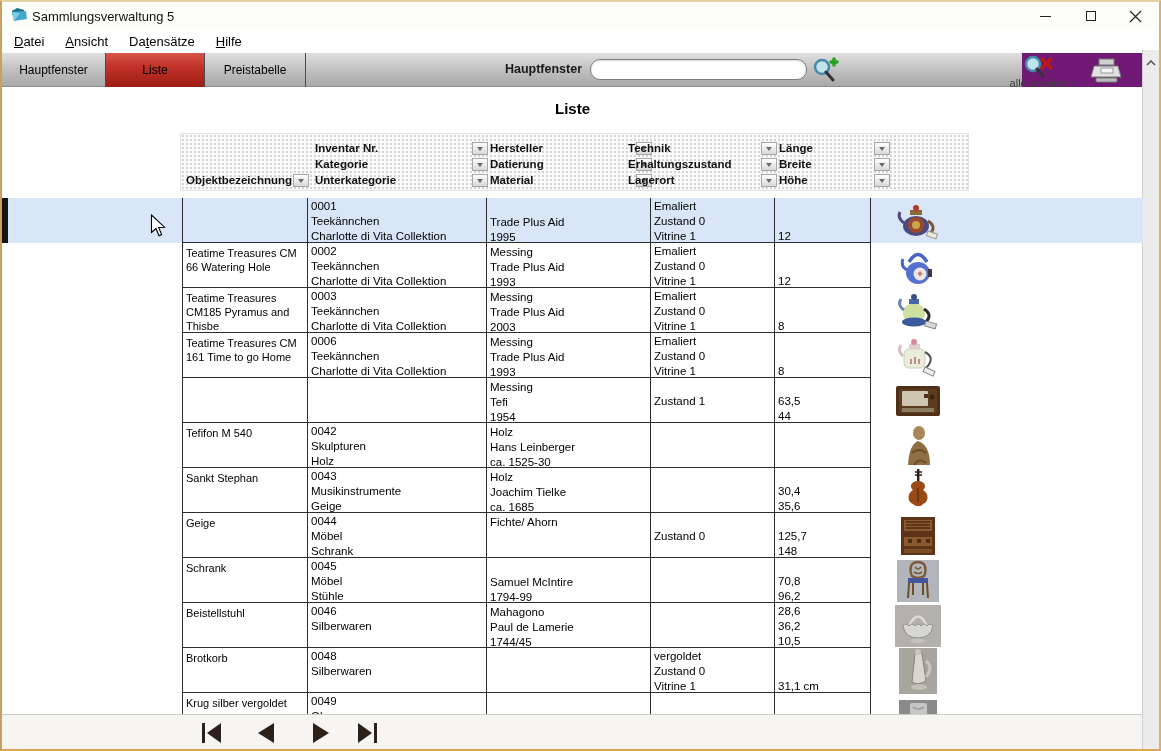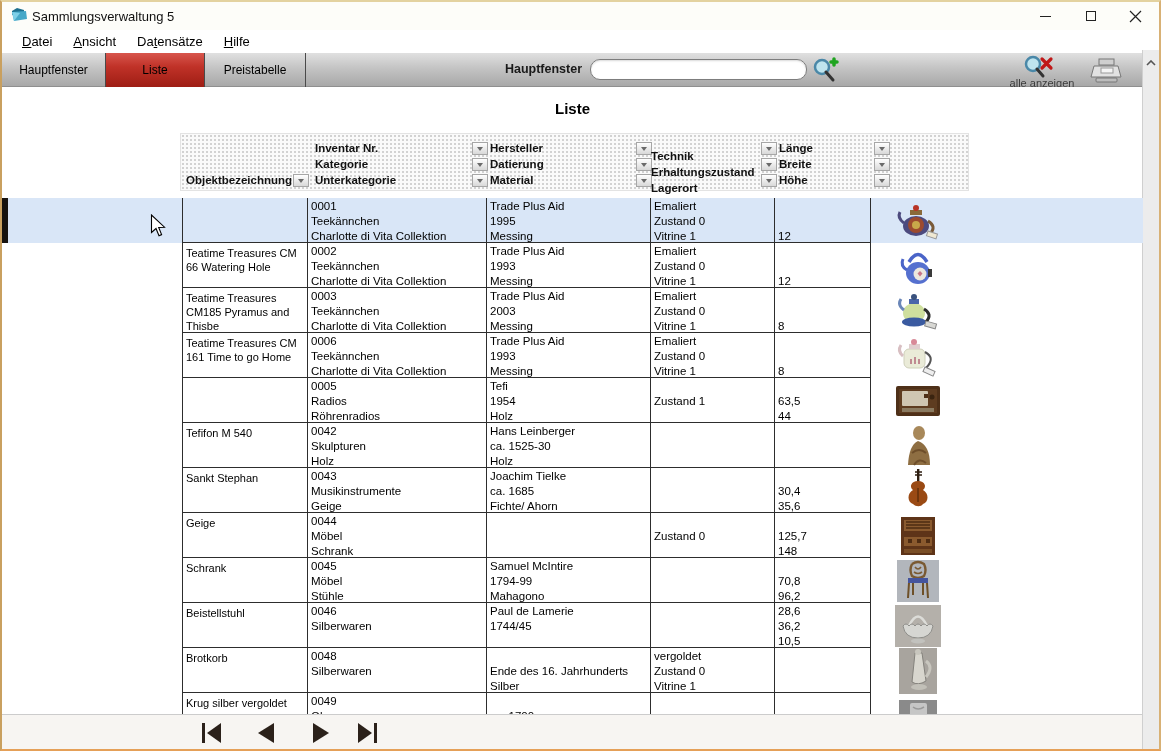--- a/index.html
+++ b/index.html
@@ -13,24 +13,24 @@
   }
   
   .titlebar{ position:absolute; left:0; top:0; width:1157px; height:28px; background:#fdfdf9; }
   .app-icon{ position:absolute; left:9px; top:5px; }
   .title-text{ position:absolute; left:30px; top:7px; font-size:13px; color:#111; }
   .winbtn{ position:absolute; top:0; width:34px; height:28px; display:flex; align-items:center; justify-content:center; cursor:default; }
   .btn-min{ left:1026px; } .btn-max{ left:1072px; } .btn-close{ left:1116px; }
   .min-glyph{ width:11px; height:1px; background:#222; display:block; }
   .max-glyph{ width:10px; height:10px; border:1px solid #222; display:block; }
   
-  .menubar{ position:absolute; left:0; top:28px; width:1157px; height:23px; background:#fff; padding-left:20px; display:flex; align-items:center; gap:21px; }
+  .menubar{ position:absolute; left:0; top:28px; width:1157px; height:23px; background:#fff; padding-left:12px; display:flex; align-items:center; gap:21px; }
   .menu-item{ font-size:13px; color:#000; cursor:default; }
   
-  .toolbar{ position:absolute; left:0; top:51px; width:1140px; height:34px;
+  .toolbar{ position:absolute; left:0; top:51px; width:1020px; height:34px;
     background:linear-gradient(#e0e0e0,#c4c4c4 45%,#a8a8a8); border-bottom:1px solid #8f8f8f; }
   .tabs{ position:absolute; left:0; top:0; height:34px; display:flex; }
   .tab{ height:34px; display:flex; align-items:center; justify-content:center; font-size:12px; color:#000; border-right:1px solid #4a4a4a; cursor:default; }
   .tab:nth-child(1){ width:104px; } .tab:nth-child(2){ width:99px; } .tab:nth-child(3){ width:101px; }
   .tab.active{ background:linear-gradient(#d8564d,#c03228 40%,#9e1d14); }
   .search-label-wrap{ position:absolute; left:430px; width:150px; top:9px; text-align:right; font-size:12.5px; font-weight:bold; color:#1a1a1a; }
   .search-input{ position:absolute; left:588px; top:6px; width:217px; height:21px; border:1px solid #7d7d7d; border-radius:10px; background:#fff; font-size:12px; padding:0 8px; outline:none; box-shadow:inset 0 1px 2px rgba(0,0,0,.15); }
   .icon-btn{ position:absolute; cursor:default; }
   .showall-label{ position:absolute; left:995px; top:24px; width:90px; text-align:center; font-size:11px; color:#3c3c3c; }
   
@@ -39,37 +39,37 @@
   
   .content{ position:absolute; left:0; top:85px; width:1140px; height:627px; background:#fff; }
   .page-title{ position:absolute; left:0; top:13px; width:1141px; text-align:center; font-size:15px; font-weight:bold; color:#000; }
   
   .header-block{ position:absolute; left:178px; top:46px; width:789px; height:58px;
     background-color:#fafafa;
     background-image:radial-gradient(#d2d2d2 0.8px, transparent 0.9px);
     background-size:4px 4px; border:1px solid #e3e3e3; }
   .hlabel{ position:absolute; font-size:11.5px; font-weight:bold; color:#111; white-space:nowrap; }
   .hl-r1{ top:8px; } .hl-r2{ top:24px; } .hl-r3{ top:40px; }
-  .hc1{ left:5px; } .hc2{ left:134px;text-align:center; } .hc3{ left:309px; } .hc4{ left:470px;margin-top:8px; } .hc5{ left:598px; }
+  .hc1{ left:5px; } .hc2{ left:134px;text-align:center; } .hc3{ left:309px; } .hc4{ left:447px; } .hc5{ left:598px; }
   .combo{ position:absolute; width:16px; height:13px; background:linear-gradient(#ffffff,#d8d8d8); border:1px solid #a6a6a6; }
   .combo::after{ content:""; position:absolute; left:4px; top:4px; border-left:3px solid transparent; border-right:3px solid transparent; border-top:4px solid #6a6a6a; }
   .cb1{ left:112px; } .cb2{ left:291px; } .cb3{ left:455px; } .cb4{ left:580px; } .cb5{ left:693px; }
   
   .table-body{ position:absolute; left:0; top:111px; width:1141px; height:516px; overflow:hidden; }
   .trow{ position:relative; width:1141px; height:45px; }
   .trow.selected{ background:#d9e6f7; }
   .selbar{ display:none; }
   .trow.selected .selbar{ display:block; position:absolute; left:0; top:0; width:6px; height:100%; background:#171310; }
   .vline{ position:absolute; top:0; bottom:0; width:1px; background:#2d2d2d; }
   .v1{ left:180px; } .v2{ left:305px; } .v3{ left:484px; } .v4{ left:648px; } .v5{ left:772px; } .v6{ left:868px; }
   .hline{ position:absolute; left:180px; width:689px; bottom:0; height:1px; background:#2d2d2d; }
   .cell{ position:absolute; top:0; font-size:11.5px; color:#000; }
   .cell .ln{ height:15px; line-height:15px; padding-top:1px; white-space:nowrap; overflow:hidden; }
   .c-obj{ left:184px; width:118px; top:2px; line-height:14px; font-size:11px;margin-top:46px; }
-  .c2{ left:309px; width:172px; } .c3{ left:488px; width:157px; } .c4{ left:652px; width:117px; } .c5{ left:776px; width:89px; }
+  .c2{ left:309px; width:172px; } .c3{ left:488px; width:157px;margin-top:16px; } .c4{ left:652px; width:117px; } .c5{ left:776px; width:89px; }
   .thumb{ position:absolute; left:869px; top:0; width:94px; height:45px; display:flex; align-items:center; justify-content:center; }
   
   .navbar{ position:absolute; left:0; top:712px; width:1140px; height:35px; background:#f7f5f2; border-top:1px solid #cccccc; }
   .navbtn{ position:absolute; top:5px; width:30px; height:26px; display:flex; align-items:center; justify-content:center; cursor:default; }
   .nav-first{ left:194px; } .nav-prev{ left:249px; } .nav-next{ left:304px; } .nav-last{ left:351px; }
   .cursor{ position:absolute; left:148px; top:127px; pointer-events:none; }
 </style>
 </head>
 <body>
 
@@ -352,25 +352,20 @@
         <div class="trow">
 
     <span class="vline v1"></span>
           <span class="vline v2"></span>
     <span class="vline v3"></span>
           <span class="vline v4"></span>
     <span class="vline v5"></span>
           <span class="vline v6"></span>
     <span class="hline"></span>
     <div class="cell c-obj">Tefifon M 540</div>
-    <div class="cell c2">
-      <div class="ln">0005</div>
-            <div class="ln">Radios</div>
-            <div class="ln">Röhrenradios</div>
-    </div>
     <div class="cell c3">
       <div class="ln">Tefi</div>
             <div class="ln">1954</div>
             <div class="ln">Holz</div>
     </div>
     <div class="cell c4">
       <div class="ln"></div>
             <div class="ln">Zustand 1</div>
             <div class="ln"></div>
     </div>
@@ -591,29 +586,29 @@
           <span class="vline v4"></span>
     <span class="vline v5"></span>
           <span class="vline v6"></span>
     <span class="hline"></span>
     <div class="cell c-obj">Krug silber vergoldet</div>
     <div class="cell c2">
       <div class="ln">0048</div>
             <div class="ln">Silberwaren</div>
             <div class="ln"></div>
     </div>
-    <div class="cell c3">
-      <div class="ln"></div>
-            <div class="ln">Ende des 16. Jahrhunderts</div>
-            <div class="ln">Silber</div>
-    </div>
     <div class="cell c4">
       <div class="ln">vergoldet</div>
             <div class="ln">Zustand 0</div>
             <div class="ln">Vitrine 1</div>
+    </div>
+    <div class="cell c5">
+      <div class="ln"></div>
+            <div class="ln"></div>
+            <div class="ln">31,1 cm</div>
     </div>
     <div class="thumb">
             <svg width="40" height="48">
               <rect x="1" y="1" width="38" height="46" fill="#a8a49e"></rect>
               <path d="M17 6 l7 0 l4 28 q-8 5 -14 1 z" fill="#d8d6ce" stroke="#84827c"></path>
               <circle cx="20" cy="5" r="3" fill="#c8c6be"></circle>
               <path d="M28 14 q8 6 0 16" stroke="#c8c6be" stroke-width="3" fill="none"></path>
               <ellipse cx="21" cy="40" rx="8" ry="3" fill="#c2c0b8"></ellipse>
             </svg>
           </div>

